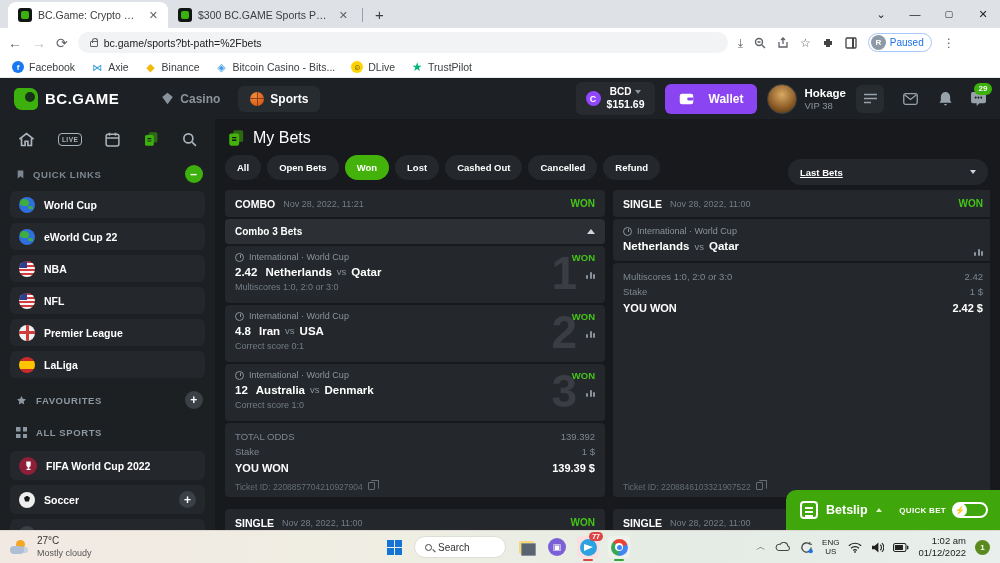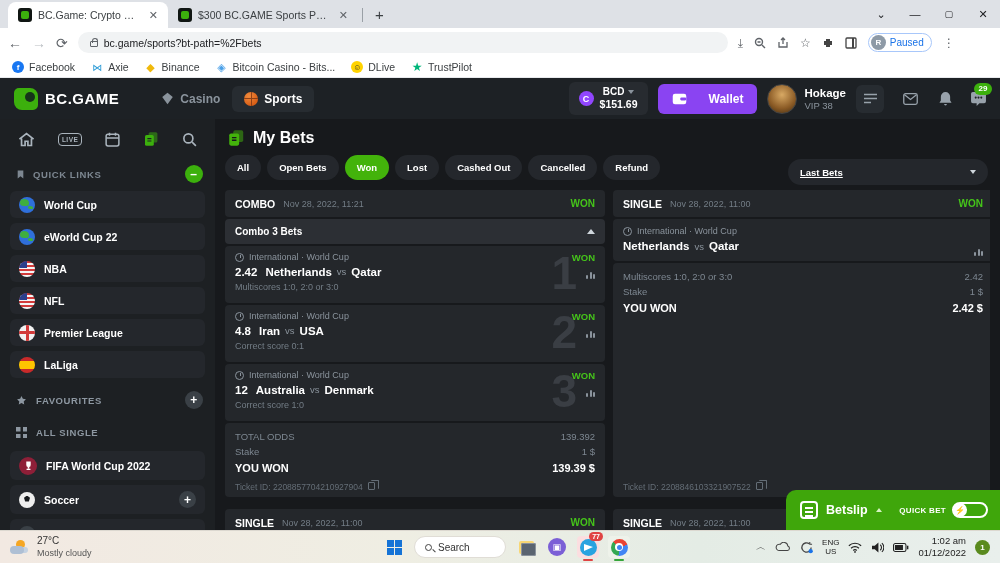--- a/index.html
+++ b/index.html
@@ -43,35 +43,35 @@
   .bm-btc { background:#fff; color:#4aa0e8; font-size:11px; }
   .bm-dlive { background:#ffd300; color:#333; }
   .bm-tp { background:#fff; color:#00b67a; font-size:12px; }
 
   
   .siteheader { position:absolute; top:78px; left:0; right:0; height:41px; background:#1d2125; display:flex; align-items:center; padding:0 14px; }
   .logo { display:flex; align-items:center; gap:7px; }
   .logoic { width:24px; height:22px; background:#3cb00d; border-radius:5px 8px 5px 8px; position:relative; }
   .logoic::after { content:""; position:absolute; right:3px; top:4px; width:10px; height:10px; border-radius:50%; background:#16331a; }
   .logotext { color:#fff; font-weight:bold; font-size:15px; letter-spacing:.5px; }
-  .topnav { display:flex; align-items:center; margin-left:30px; gap:0; }
+  .topnav { display:flex; align-items:center; margin-left:30px; gap:6px; }
   .navitem { display:flex; align-items:center; gap:6px; font-size:12px; font-weight:bold; color:#8a939c; padding:6px 12px; border-radius:6px; }
   .navitem.active { background:#272c31; color:#fff; }
   .ball { width:14px; height:14px; border-radius:50%; background:radial-gradient(circle at 35% 30%, #f08a3c, #d95f17 70%); position:relative; flex:none; }
   .ball::after { content:""; position:absolute; inset:0; border-radius:50%; background:
      linear-gradient(#7a3413,#7a3413) 50% 0/1px 100% no-repeat,
      linear-gradient(#7a3413,#7a3413) 0 50%/100% 1px no-repeat; opacity:.8; }
   .hdr-right { margin-left:auto; display:flex; align-items:center; gap:10px; }
   .curbox { background:#272b30; border-radius:6px; display:flex; align-items:center; gap:6px; padding:4px 10px; }
   .coin { width:15px; height:15px; border-radius:50%; background:#9146ff; color:#fff; font-size:9px; font-weight:bold; display:flex; align-items:center; justify-content:center; }
   .curcol { display:flex; flex-direction:column; align-items:center; line-height:1.2; }
   .curtop { display:flex; align-items:center; gap:4px; color:#fff; font-size:10px; font-weight:bold; }
   .caret { width:0; height:0; border-left:3.5px solid transparent; border-right:3.5px solid transparent; border-top:4px solid #8a939c; }
   .balance { color:#fff; font-size:10.5px; font-weight:bold; }
-  .walletbtn { background:#8a44f2; border-radius:6px; height:30px; padding:0 14px; display:flex; align-items:center; gap:22px; color:#fff; font-size:12px; font-weight:bold; }
+  .walletbtn { background:#8a44f2; border-radius:6px; height:30px; padding:0 14px; display:flex; align-items:center; gap:15px; color:#fff; font-size:12px; font-weight:bold; }
   .userbox { display:flex; align-items:center; gap:7px; }
   .avatar { width:30px; height:30px; border-radius:50%; background:radial-gradient(circle at 50% 35%, #d8a964, #8a5a25 60%, #3c2a12); border:1px solid #444; }
   .uname { color:#fff; font-size:11.5px; font-weight:bold; line-height:1.25; }
   .uvip { color:#8a939c; font-size:9.5px; }
   .sqbtn { width:28px; height:28px; background:#272c31; border-radius:6px; display:flex; align-items:center; justify-content:center; }
   .hdric { color:#98a2ab; position:relative; display:flex; align-items:center; justify-content:flex-end; width:24px; }
   .badge29 { position:absolute; top:-9px; right:-6px; background:#3cb00d; color:#fff; font-size:8px; font-weight:bold; border-radius:8px; padding:1.5px 4.5px; }
 
   
   .content { position:absolute; top:119px; left:0; right:0; height:411px; display:flex; }
@@ -99,21 +99,21 @@
   .soccic { width:16px; height:16px; border-radius:50%; background:#eee; position:relative; flex:none; }
   .soccic::after { content:""; position:absolute; left:5px; top:4px; width:6px; height:6px; background:#16191c; clip-path:polygon(50% 0,100% 38%,81% 100%,19% 100%,0 38%); }
   .sbflat { display:flex; align-items:center; gap:9px; padding:7px 12px 7px 16px; color:#8d97a1; font-size:9.5px; font-weight:bold; letter-spacing:.6px; }
   .gridic { width:11px; height:11px; background:
      linear-gradient(#8d97a1,#8d97a1) 0 0/4.5px 4.5px no-repeat,
      linear-gradient(#8d97a1,#8d97a1) 100% 0/4.5px 4.5px no-repeat,
      linear-gradient(#8d97a1,#8d97a1) 0 100%/4.5px 4.5px no-repeat,
      linear-gradient(#8d97a1,#8d97a1) 100% 100%/4.5px 4.5px no-repeat; }
 
   .main { flex:1; background:#17191c; position:relative; padding:8px 10px 0; overflow:hidden; }
-  .mb-title { display:flex; align-items:center; gap:8px; color:#fff; font-size:16px; font-weight:bold; padding:2px 0 8px 2px; }
+  .mb-title { display:flex; align-items:center; gap:8px; color:#fff; font-size:16px; font-weight:normal; padding:2px 0 8px 2px; }
   .filters { display:flex; align-items:center; gap:6px; }
   .pill { background:#24272c; color:#fff; border-radius:13px; font-size:9.5px; font-weight:bold; padding:7px 12px; }
   .pill.on { background:#43b30b; }
   .sortbox { position:absolute; right:12px; top:40px; width:200px; height:26px; background:#24272c; border-radius:13px; display:flex; align-items:center; padding:0 12px; color:#fff; font-size:9.5px; font-weight:bold;text-decoration:underline; }
   .sortbox .caret { margin-left:auto; border-top-color:#cfd6dc; }
 
   .cards { display:flex; gap:8px; margin-top:10px; height:342px; overflow:hidden; }
   .col { width:380px; flex:none; }
   .card { height:307px; overflow:hidden; display:flex; flex-direction:column; }
   .sec { background:#24272b; border-radius:4px; margin-bottom:2px; }
@@ -435,21 +435,21 @@
 
       <div class="sbflat" style="margin-top:6px;">
         <svg width="11" height="11" viewBox="0 0 16 16">
             <path fill="#8d97a1" d="M8 1.5 10 5.6l4.4.6-3.2 3.1.8 4.4L8 11.6l-4 2.1.8-4.4L1.6 6.2 6 5.6z"></path>
           </svg>
         <span>FAVOURITES</span>
         <span class="plusbtn">+</span>
       </div>
       <div class="sbflat" style="margin-top:4px;">
         <span class="gridic"></span>
-        <span>ALL SINGLE</span>
+        <span>ALL SPORTS</span>
       </div>
 
       <div class="sbitem" style="height:29px;margin-top:6px;">
         <span class="fifaic">
           <svg width="9" height="10" viewBox="0 0 16 18" fill="#fff">
               <path d="M4 1h8v6a4 4 0 0 1-8 0zM6.6 11h2.8v2.5H6.6zM4.5 14h7v2h-7z"></path>
             </svg>
         </span>
         <span>FIFA World Cup 2022</span>
       </div>

